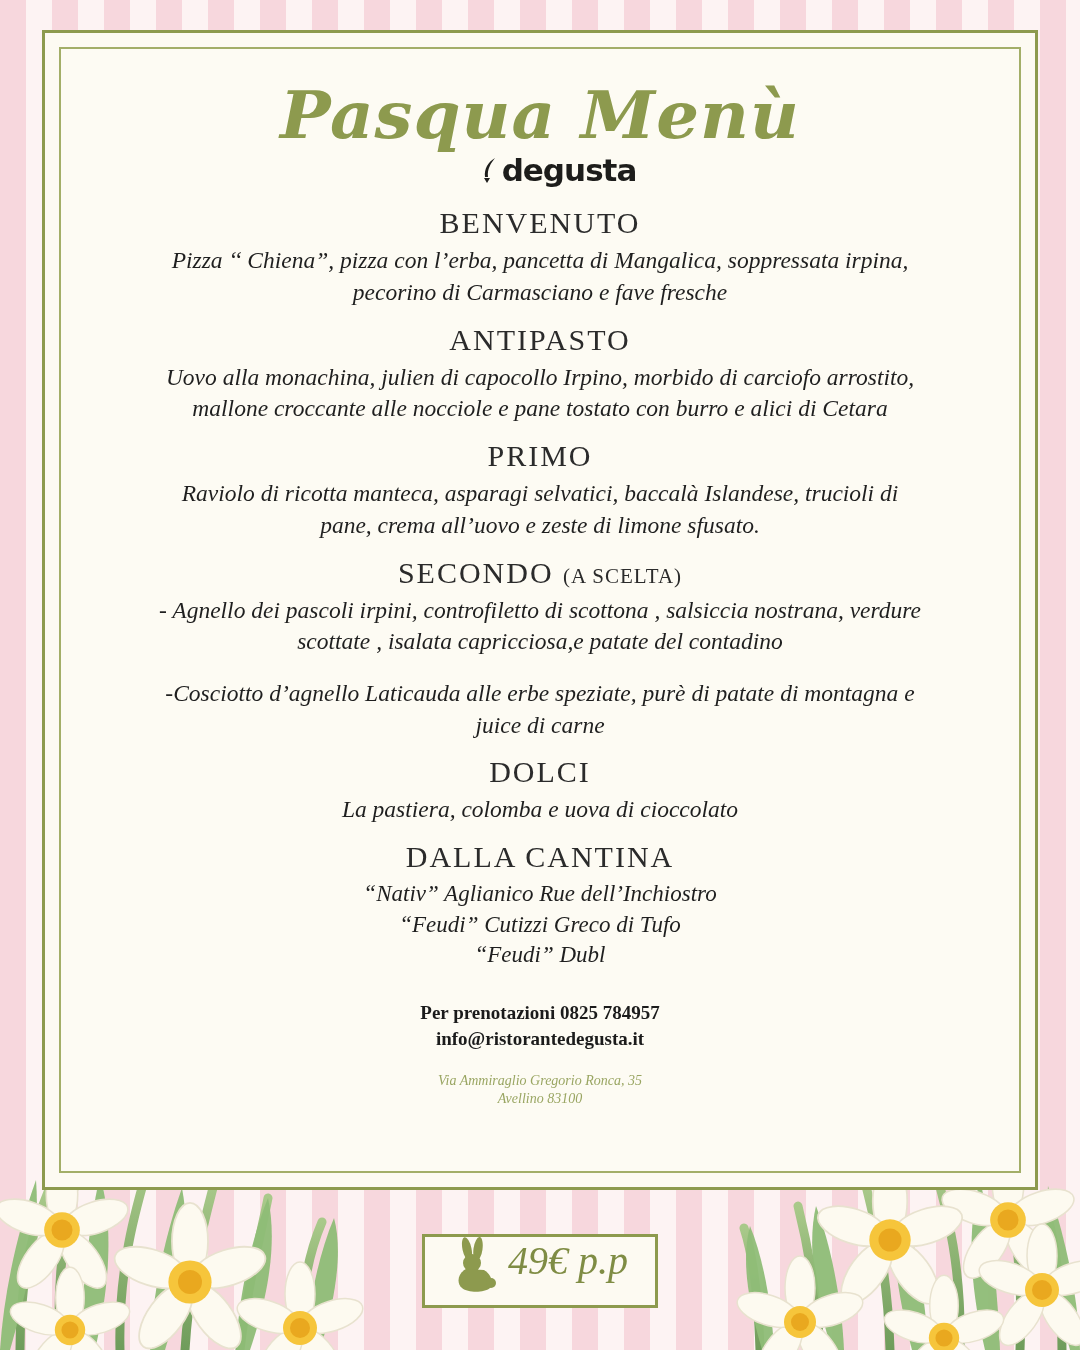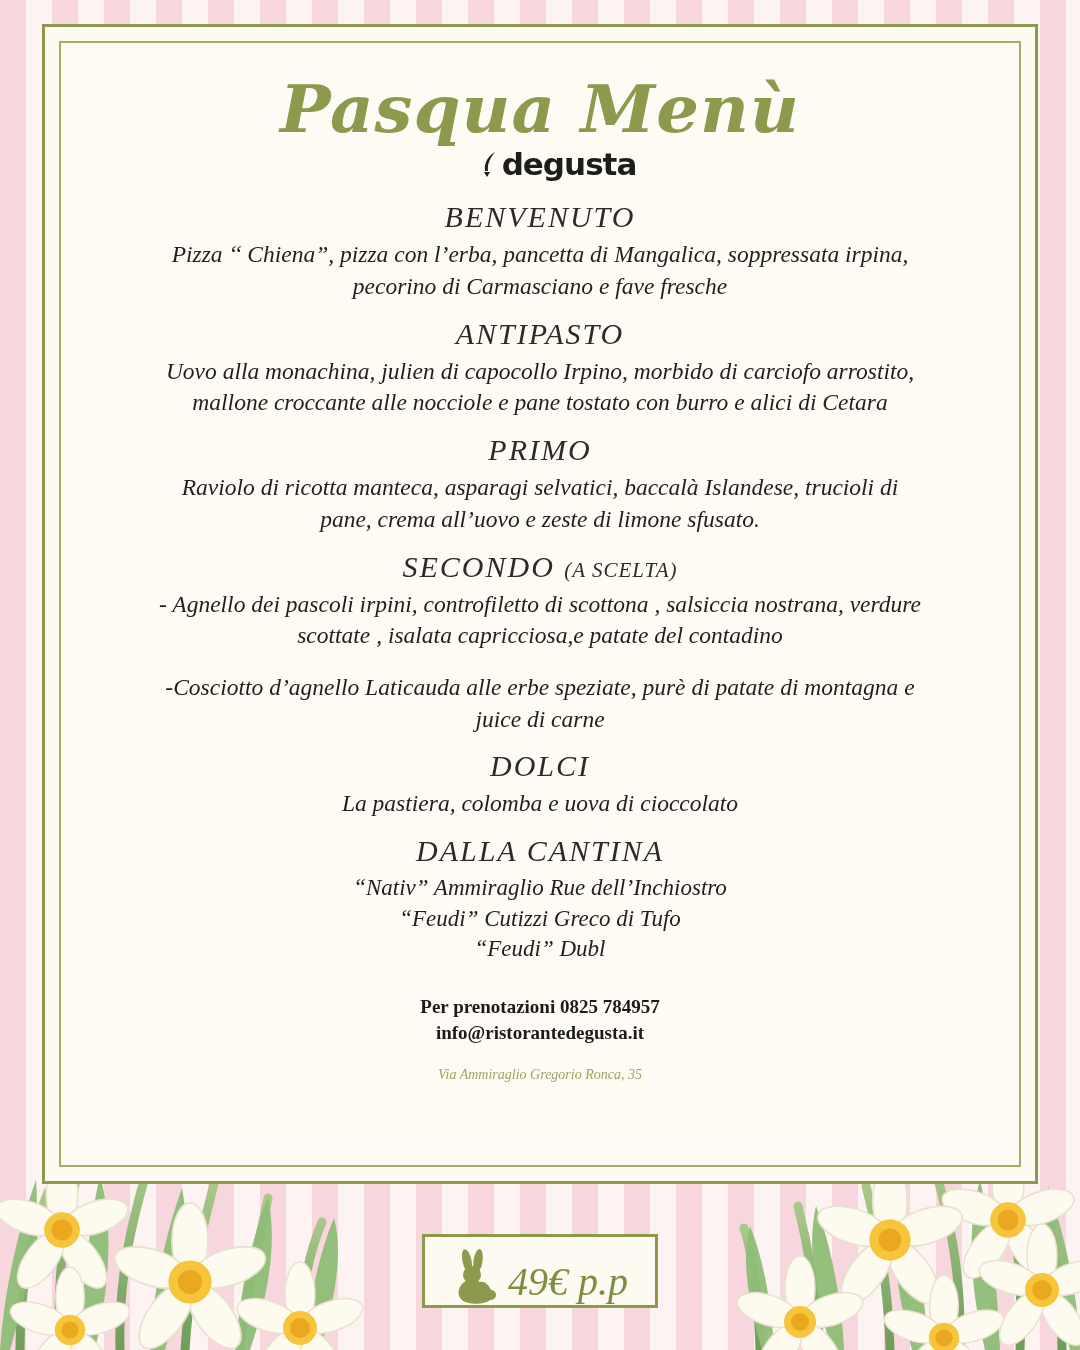--- a/index.html
+++ b/index.html
@@ -36,21 +36,21 @@
     bottom: 0;
     width: 1080px;
     height: 420px;
     pointer-events: none;
   }
 
   
   .frame-outer {
     position: absolute;
     left: 42px;
-    top: 24px;
+    top: 30px;
     width: 996px;
     height: 1160px;
     border: 3px solid #8d9a4e;
     box-sizing: border-box;
     background: #fdfaf2;
   }
   .frame-inner {
     position: absolute;
     left: 14px;
     top: 14px;
@@ -111,21 +111,20 @@
     margin: 0 0 14px 0;
     padding: 0 52px;
   }
   .section-title {
     font-family: "Liberation Serif", serif;
     font-size: 30px;
     letter-spacing: 2px;
     color: #2b2b2b;
     margin: 14px 0 6px 0;
     line-height: 1.1;
-    font-style: italic;
   }
   .section-title .sub {
     font-size: 21px;
     letter-spacing: 1px;
   }
   .section-body {
     font-family: "Liberation Serif", serif;
     font-style: italic;
     font-size: 23.5px;
     line-height: 1.35;
@@ -170,21 +169,21 @@
   .price-badge {
     position: absolute;
     left: 50%;
     transform: translateX(-50%);
     bottom: 42px;
     width: 236px;
     height: 74px;
     border: 3px solid #8d9a4e;
     background: #fdfaf2;
     display: flex;
-    align-items: flex-end;
+    align-items: flex-start;
     justify-content: center;
     gap: 10px;
     box-sizing: border-box;
   }
   .price-text {
     font-family: "Liberation Serif", serif;
     font-style: italic;
     font-size: 40px;
     color: #7f8c44;
     letter-spacing: 0px;
@@ -386,33 +385,34 @@
         </div>
 
         <div class="section">
           <div class="section-title">DOLCI</div>
           <div class="section-body">La pastiera, colomba e uova di cioccolato</div>
         </div>
 
         <div class="section">
           <div class="section-title">DALLA CANTINA</div>
           <div class="wine-lines">
-            <div>“Nativ” Ammiraglio Rue dell’Inchiostro</div>
+            <div>“Nativ” Aglianico Rue dell’Inchiostro</div>
             <div>“Feudi” Cutizzi Greco di Tufo</div>
             <div>“Feudi” Dubl</div>
           </div>
         </div>
 
         <div class="contact">
           <div>Per prenotazioni 0825 784957</div>
           <div>info@ristorantedegusta.it</div>
         </div>
 
         <div class="address">
           <div>Via Ammiraglio Gregorio Ronca, 35</div>
+          <div>Avellino 83100</div>
         </div>
 
       </div>
     </div>
   </div>
 
   <div class="price-badge">
     <span class="bunny">
       <svg viewBox="0 0 46 56" width="46" height="56">
         <g fill="#8d9a4e">

